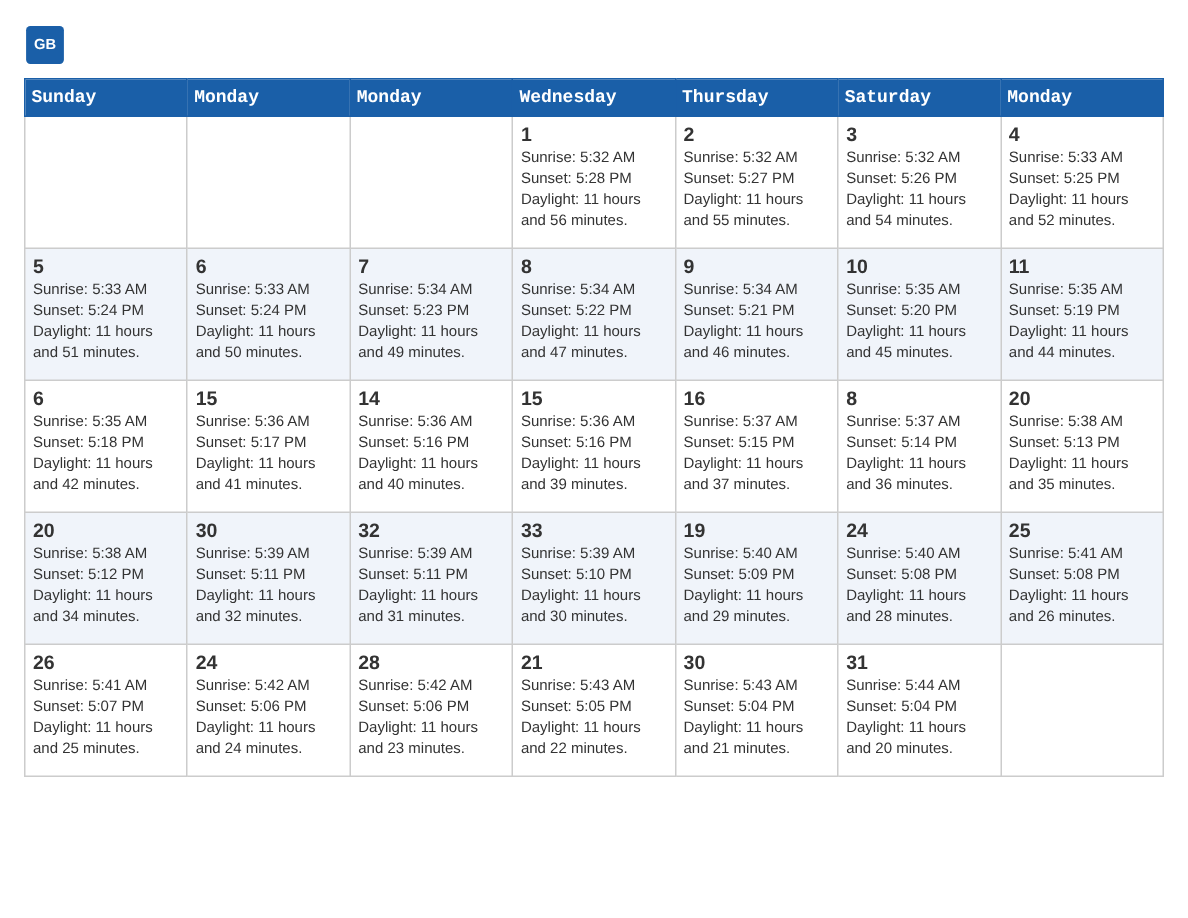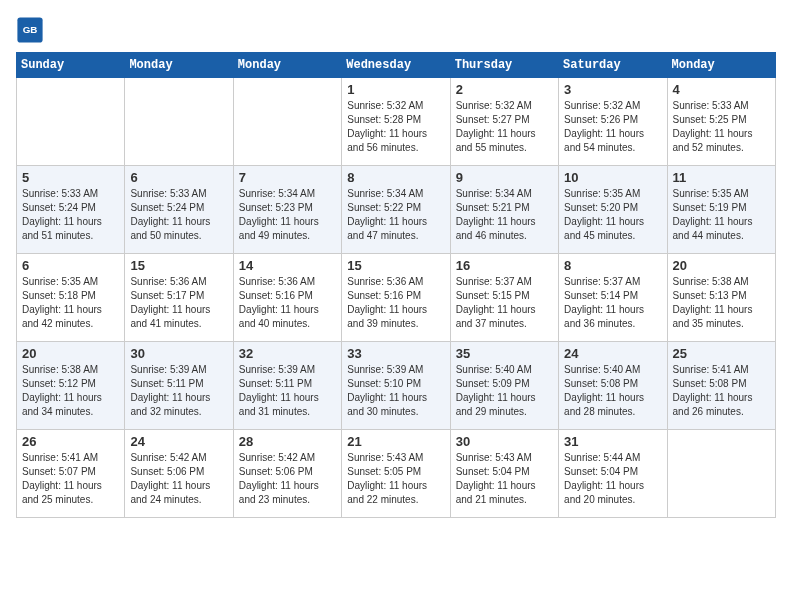--- a/index.html
+++ b/index.html
@@ -215,21 +215,21 @@
         </td>
         <td>
           <span class="day-number">32</span>
           <div class="day-info">Sunrise: 5:39 AM<br>Sunset: 5:11 PM<br>Daylight: 11 hours and 31 minutes.</div>
         </td>
         <td>
           <span class="day-number">33</span>
           <div class="day-info">Sunrise: 5:39 AM<br>Sunset: 5:10 PM<br>Daylight: 11 hours and 30 minutes.</div>
         </td>
         <td>
-          <span class="day-number">35</span>
+          <span class="day-number">19</span>
           <div class="day-info">Sunrise: 5:40 AM<br>Sunset: 5:09 PM<br>Daylight: 11 hours and 29 minutes.</div>
         </td>
         <td>
           <span class="day-number">24</span>
           <div class="day-info">Sunrise: 5:40 AM<br>Sunset: 5:08 PM<br>Daylight: 11 hours and 28 minutes.</div>
         </td>
         <td>
           <span class="day-number">25</span>
           <div class="day-info">Sunrise: 5:41 AM<br>Sunset: 5:08 PM<br>Daylight: 11 hours and 26 minutes.</div>
         </td>

